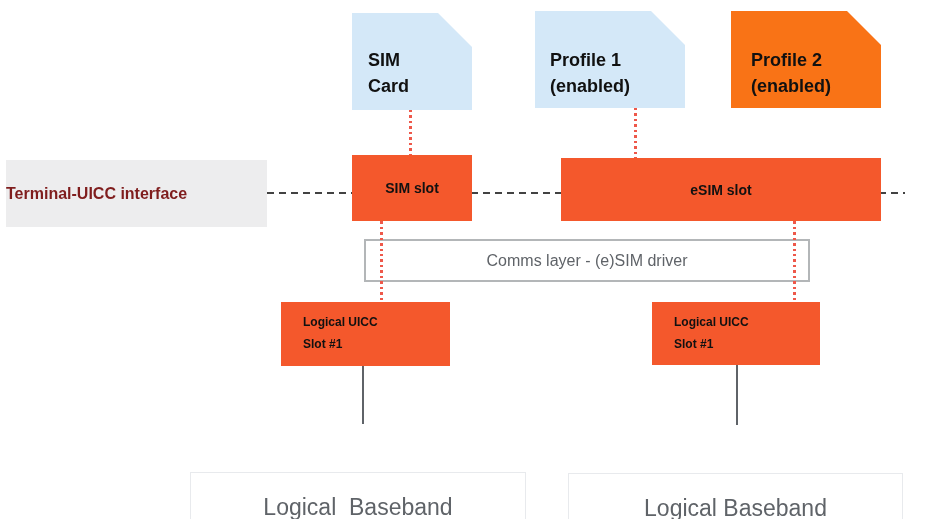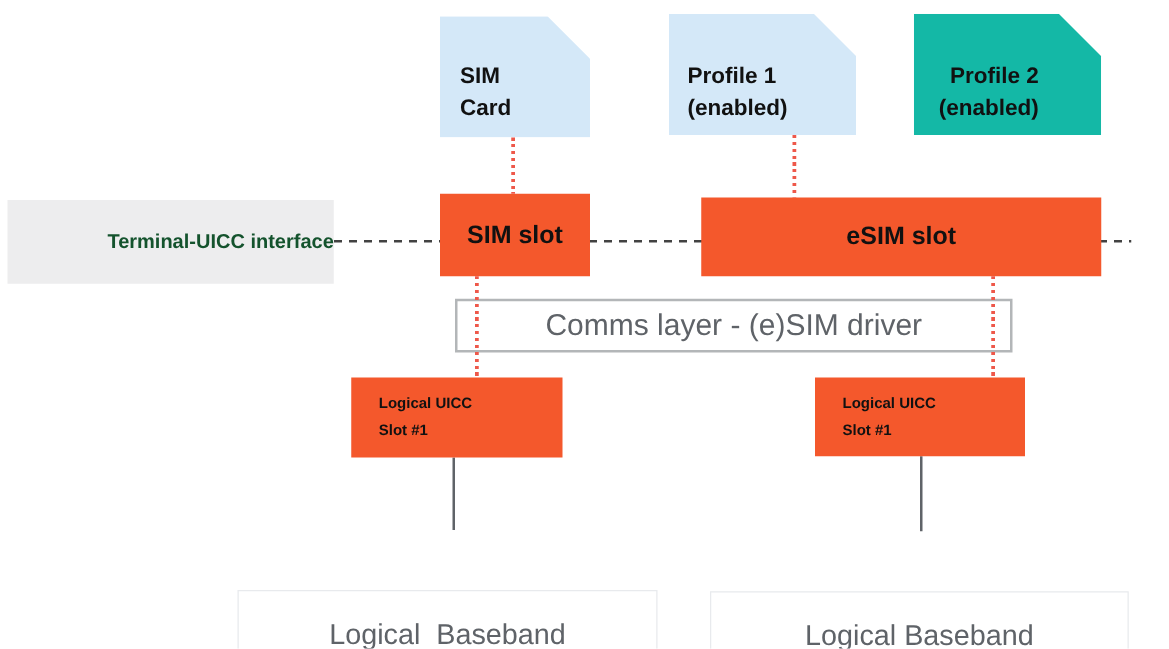--- a/index.html
+++ b/index.html
@@ -17,49 +17,49 @@
   .card {
     clip-path: polygon(0 0, calc(100% - 34px) 0, 100% 34px, 100% 100%, 0 100%);
     color: #111111;
     font-weight: 700;
     font-size: 18px;
     line-height: 26px;
     padding-left: 26px;
   }
   .card .lines { position: absolute; left: 16px; top: 34px; }
   .card.blue { background: #d4e8f8; }
-  .card.gray { background: #14b8a6; text-align: right; }
+  .card.gray { background: #f97316; }
   .card .lines span { display: block; }
 
   
   .terminal-box {
     background: #ededee;
-    display: flex; align-items: center; justify-content: flex-end;
-    color: #14532d; font-weight: 700; font-size: 16px;
+    display: flex; align-items: center; justify-content: flex-start;
+    color: #7f1d1d; font-weight: 700; font-size: 16px;
     z-index: 2;
   }
 
   
   .orange {
     background: #f4582c;
     color: #111111;
     font-weight: 700;
     z-index: 2;
   }
-  .orange.centered { display: flex; align-items: center; justify-content: center; font-size: 20px; }
+  .orange.centered { display: flex; align-items: center; justify-content: center; font-size: 14px; }
   .orange .lines { position: absolute; left: 22px; top: 9px; font-size: 12px; line-height: 22px; }
   .orange .lines span { display: block; }
 
   
   .comms {
     background: #ffffff;
     border: 2px solid #b3b6b8;
     display: flex; align-items: center; justify-content: center;
     color: #5f6368;
-    font-size: 24px;
+    font-size: 16px;
     z-index: 1;
   }
 
   
   .baseband {
     background: #ffffff;
     border: 1px solid #e8eaed;
     display: flex; align-items: center; justify-content: center;
     color: #5f6368;
     font-size: 23px;

